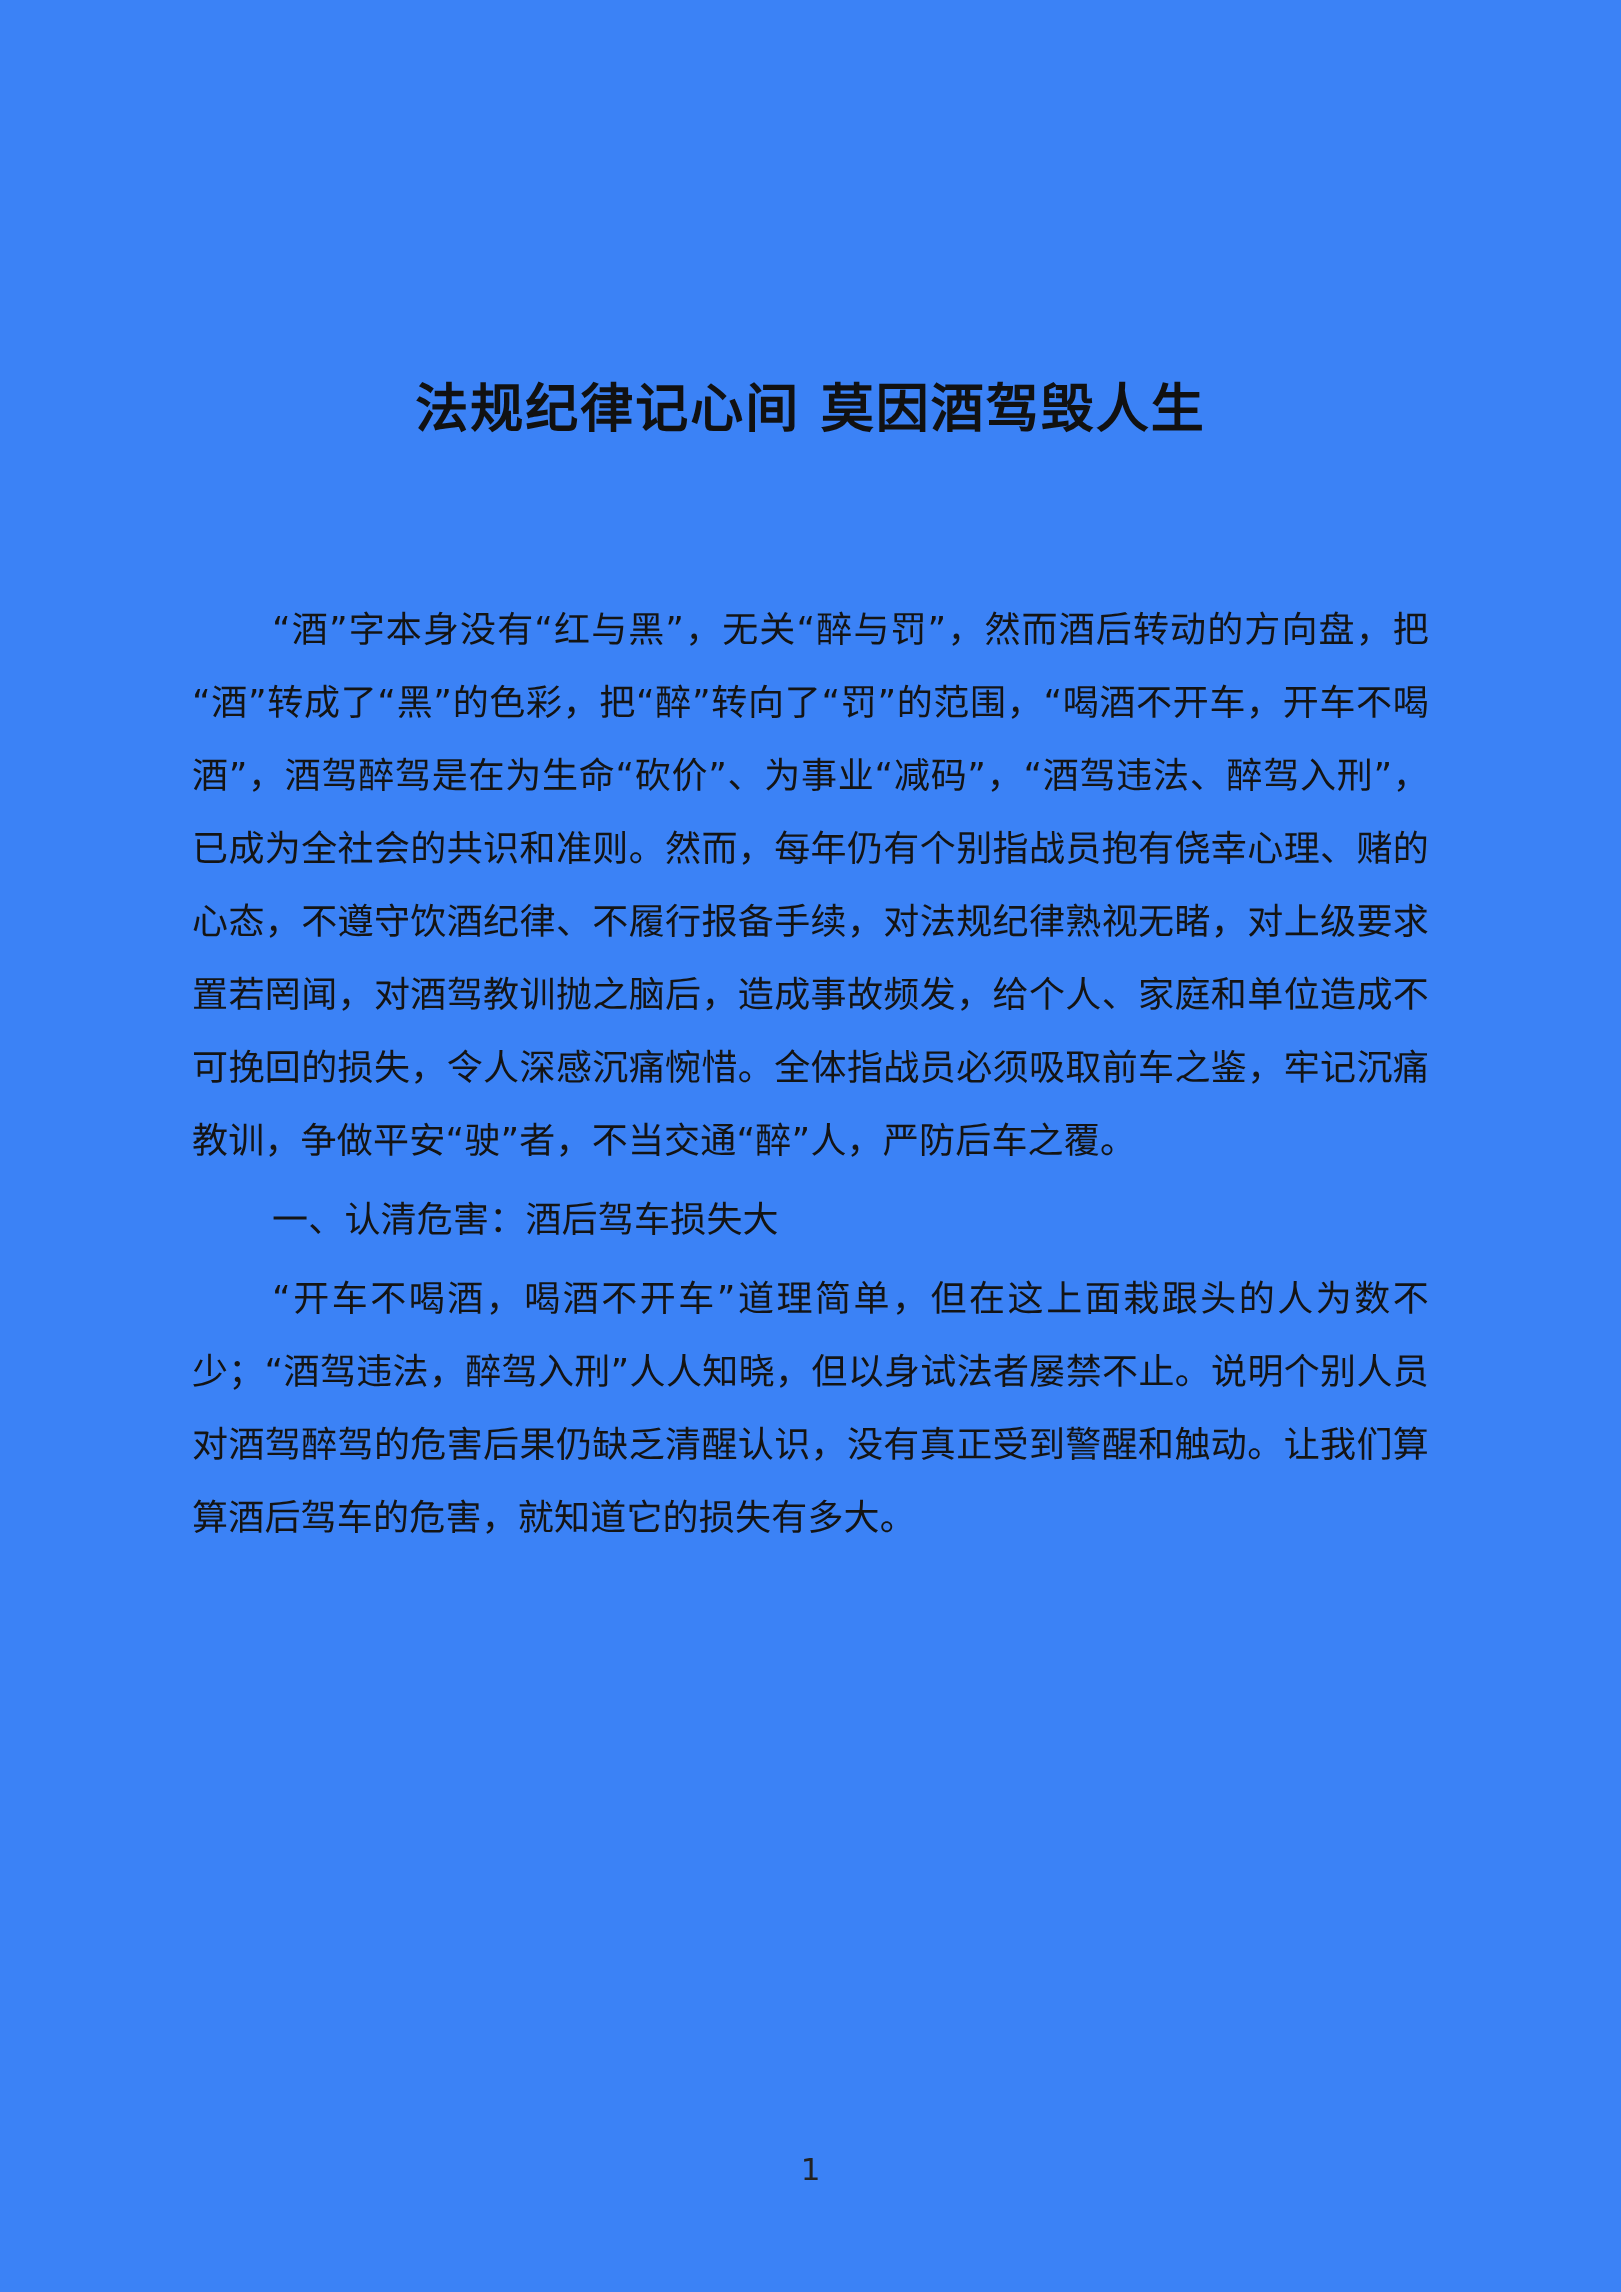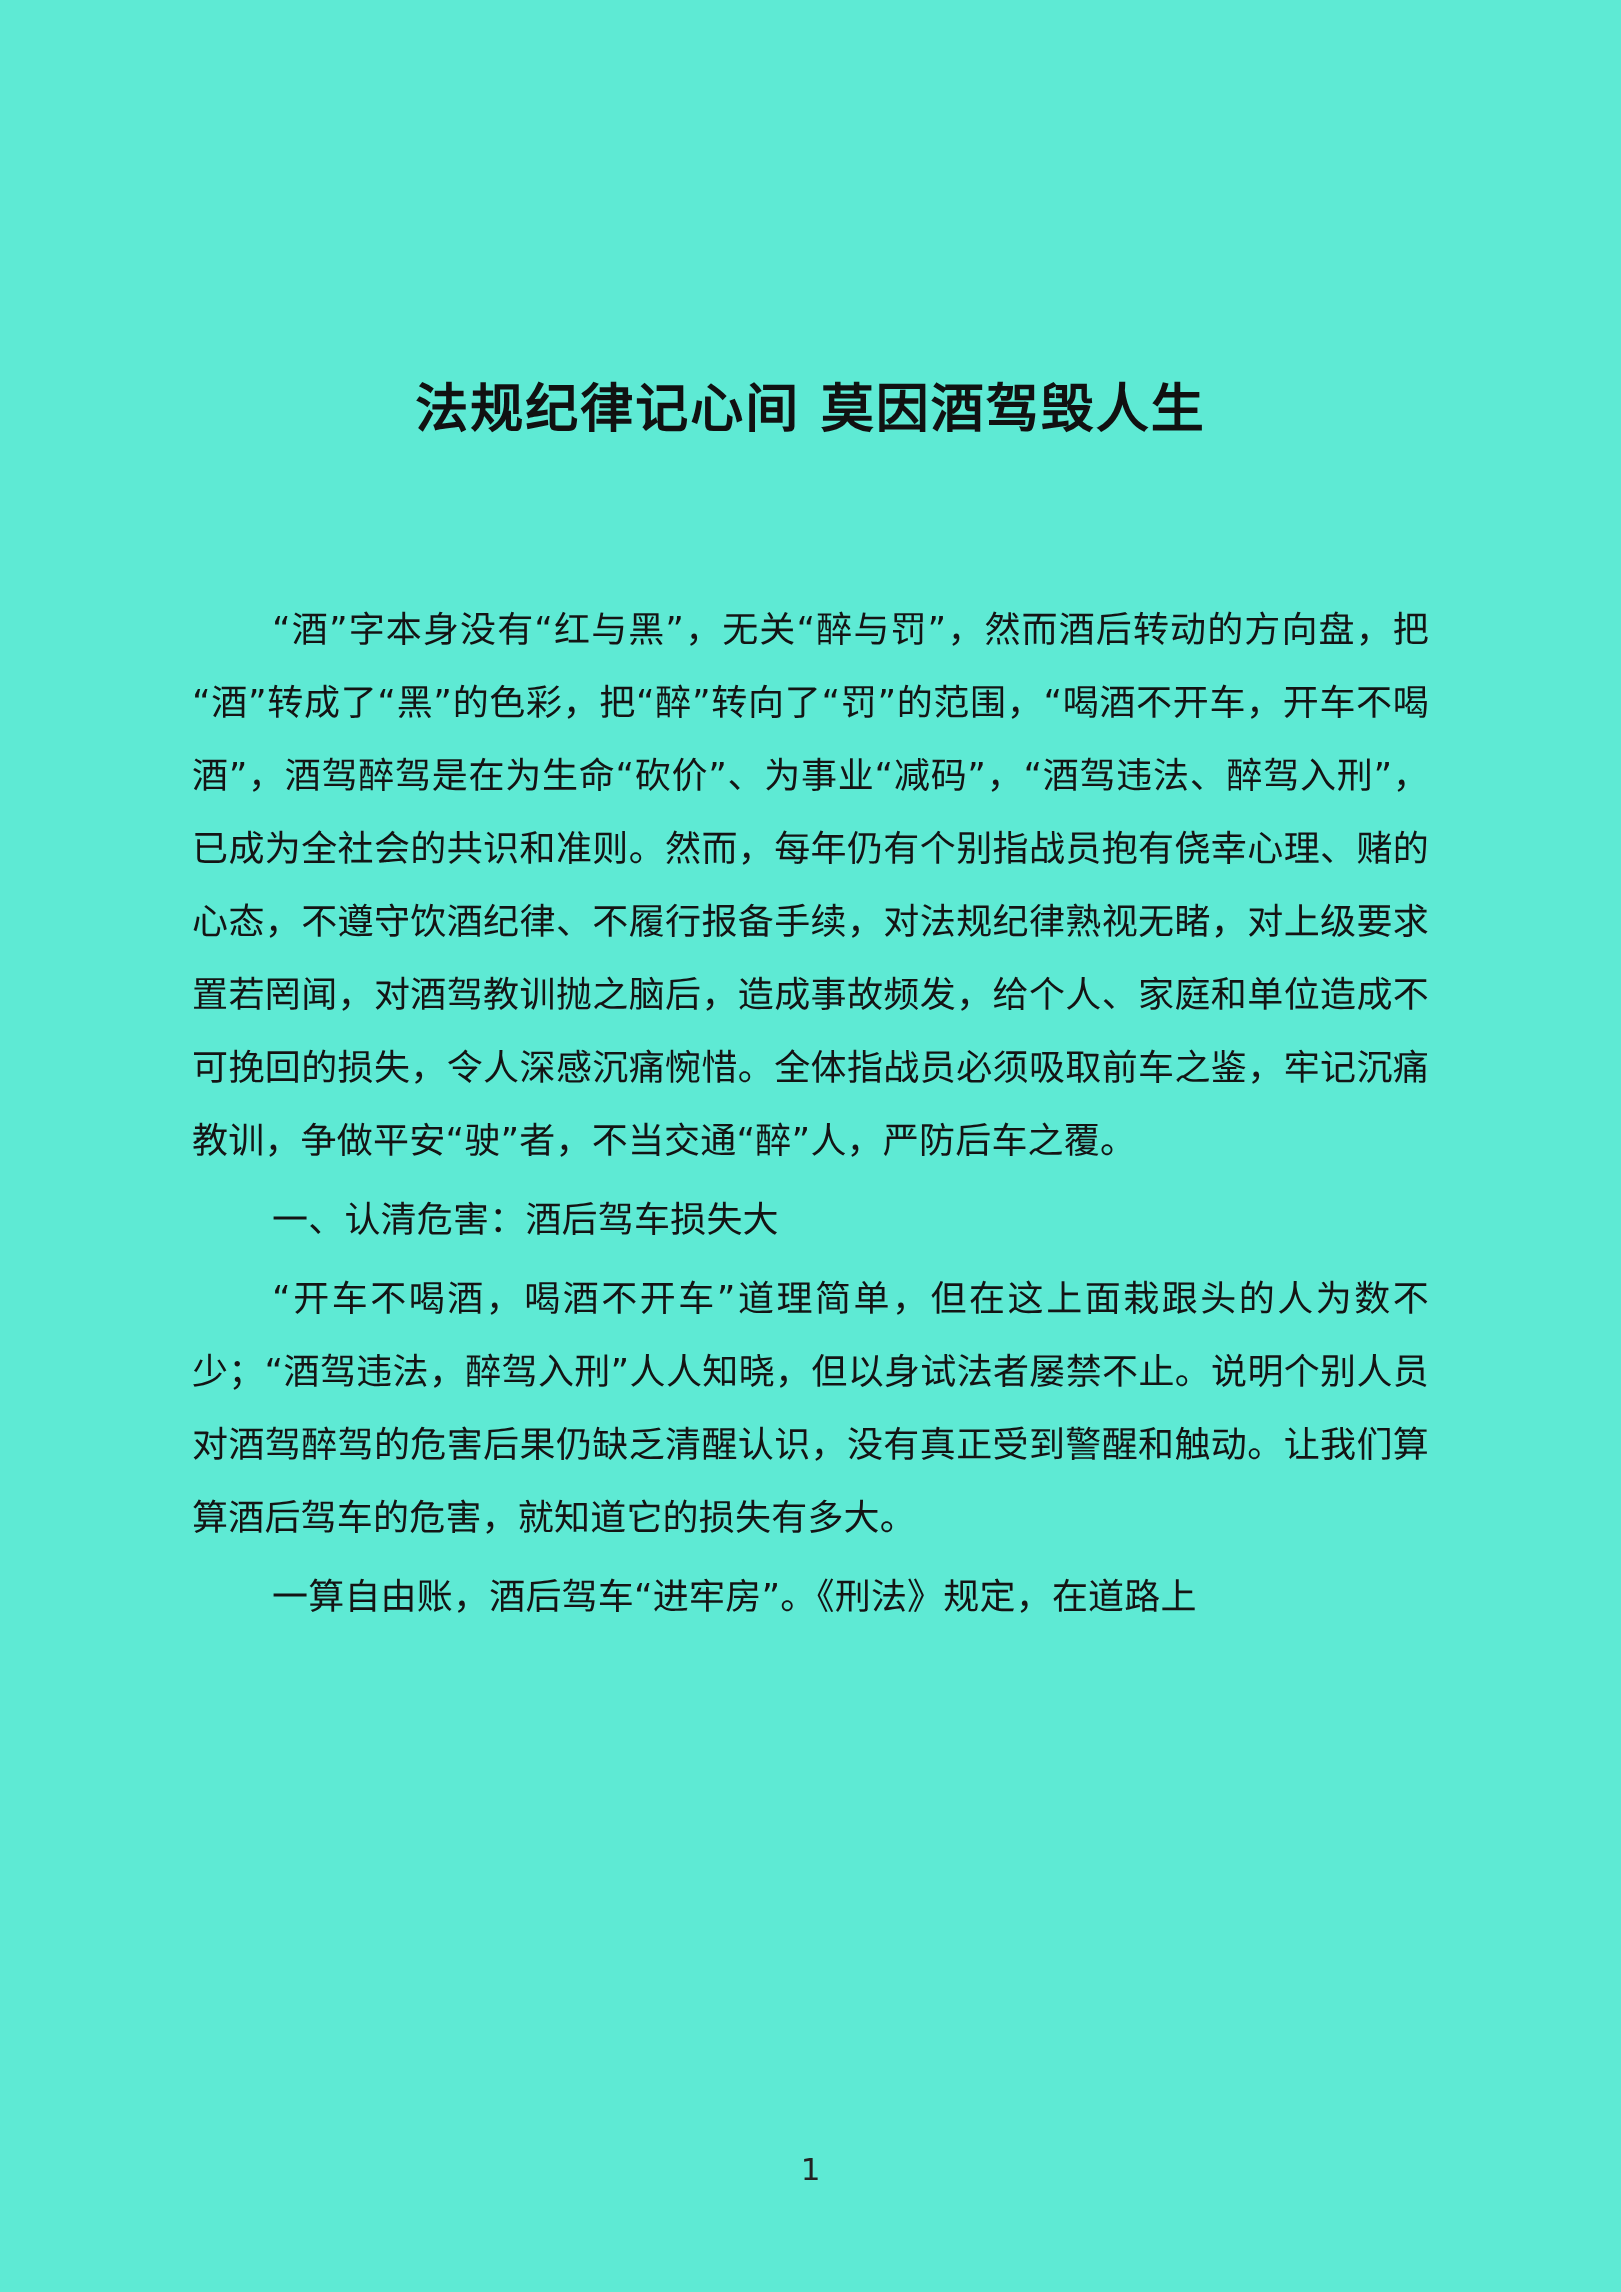--- a/index.html
+++ b/index.html
@@ -5,21 +5,21 @@
 <style>
   html, body {
     margin: 0;
     padding: 0;
     background: #ffffff;
   }
   .page {
     position: relative;
     width: 1621px;
     height: 2293px;
-    background: #5eead4;
+    background: #3b82f6;
     margin: 0 auto;
     overflow: hidden;
     font-family: "Liberation Serif", "DejaVu Serif", serif;
     color: #1a1a1a;
     box-sizing: border-box;
   }
   .content {
     position: absolute;
     left: 192px;
     top: 0;
@@ -66,18 +66,17 @@
 </head>
 <body>
 
 <div class="page">
   <div class="content">
     <h1 class="doc-title">法规纪律记心间 莫因酒驾毁人生</h1>
     <div class="body-block">
       <p class="para">“酒”字本身没有“红与黑”，无关“醉与罚”，然而酒后转动的方向盘，把“酒”转成了“黑”的色彩，把“醉”转向了“罚”的范围，“喝酒不开车，开车不喝酒”，酒驾醉驾是在为生命“砍价”、为事业“减码”，“酒驾违法、醉驾入刑”，已成为全社会的共识和准则。然而，每年仍有个别指战员抱有侥幸心理、赌的心态，不遵守饮酒纪律、不履行报备手续，对法规纪律熟视无睹，对上级要求置若罔闻，对酒驾教训抛之脑后，造成事故频发，给个人、家庭和单位造成不可挽回的损失，令人深感沉痛惋惜。全体指战员必须吸取前车之鉴，牢记沉痛教训，争做平安“驶”者，不当交通“醉”人，严防后车之覆。</p>
       <p class="para">一、认清危害：酒后驾车损失大</p>
       <p class="para">“开车不喝酒，喝酒不开车”道理简单，但在这上面栽跟头的人为数不少；“酒驾违法，醉驾入刑”人人知晓，但以身试法者屡禁不止。说明个别人员对酒驾醉驾的危害后果仍缺乏清醒认识，没有真正受到警醒和触动。让我们算算酒后驾车的危害，就知道它的损失有多大。</p>
-      <p class="para">一算自由账，酒后驾车“进牢房”。《刑法》规定，在道路上</p>
     </div>
   </div>
   <div class="page-number">1</div>
 </div>
 
 
 </body></html>

